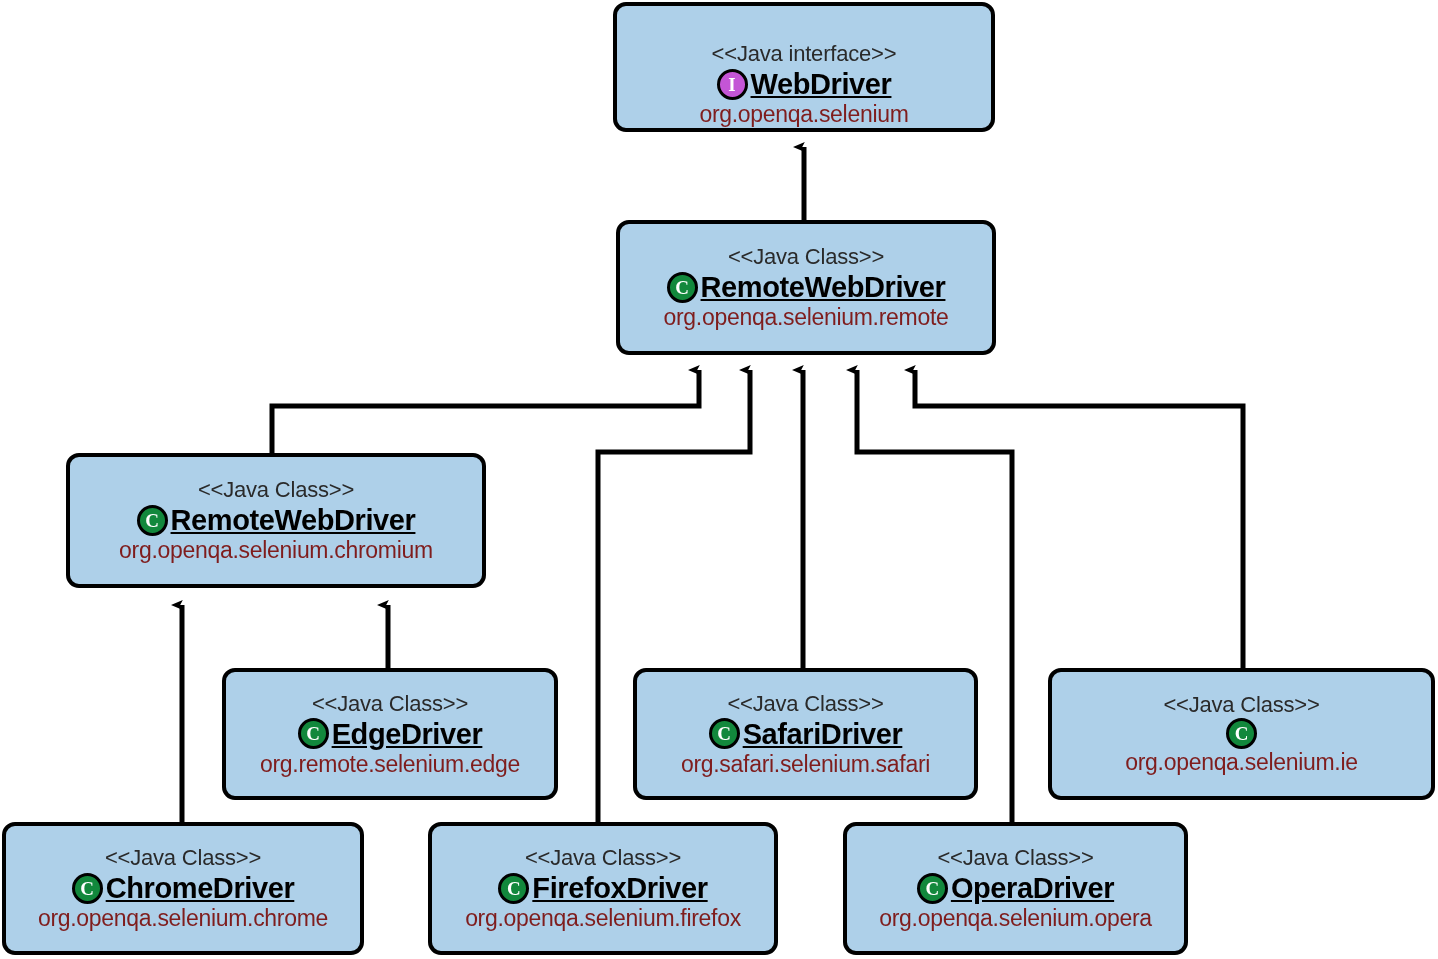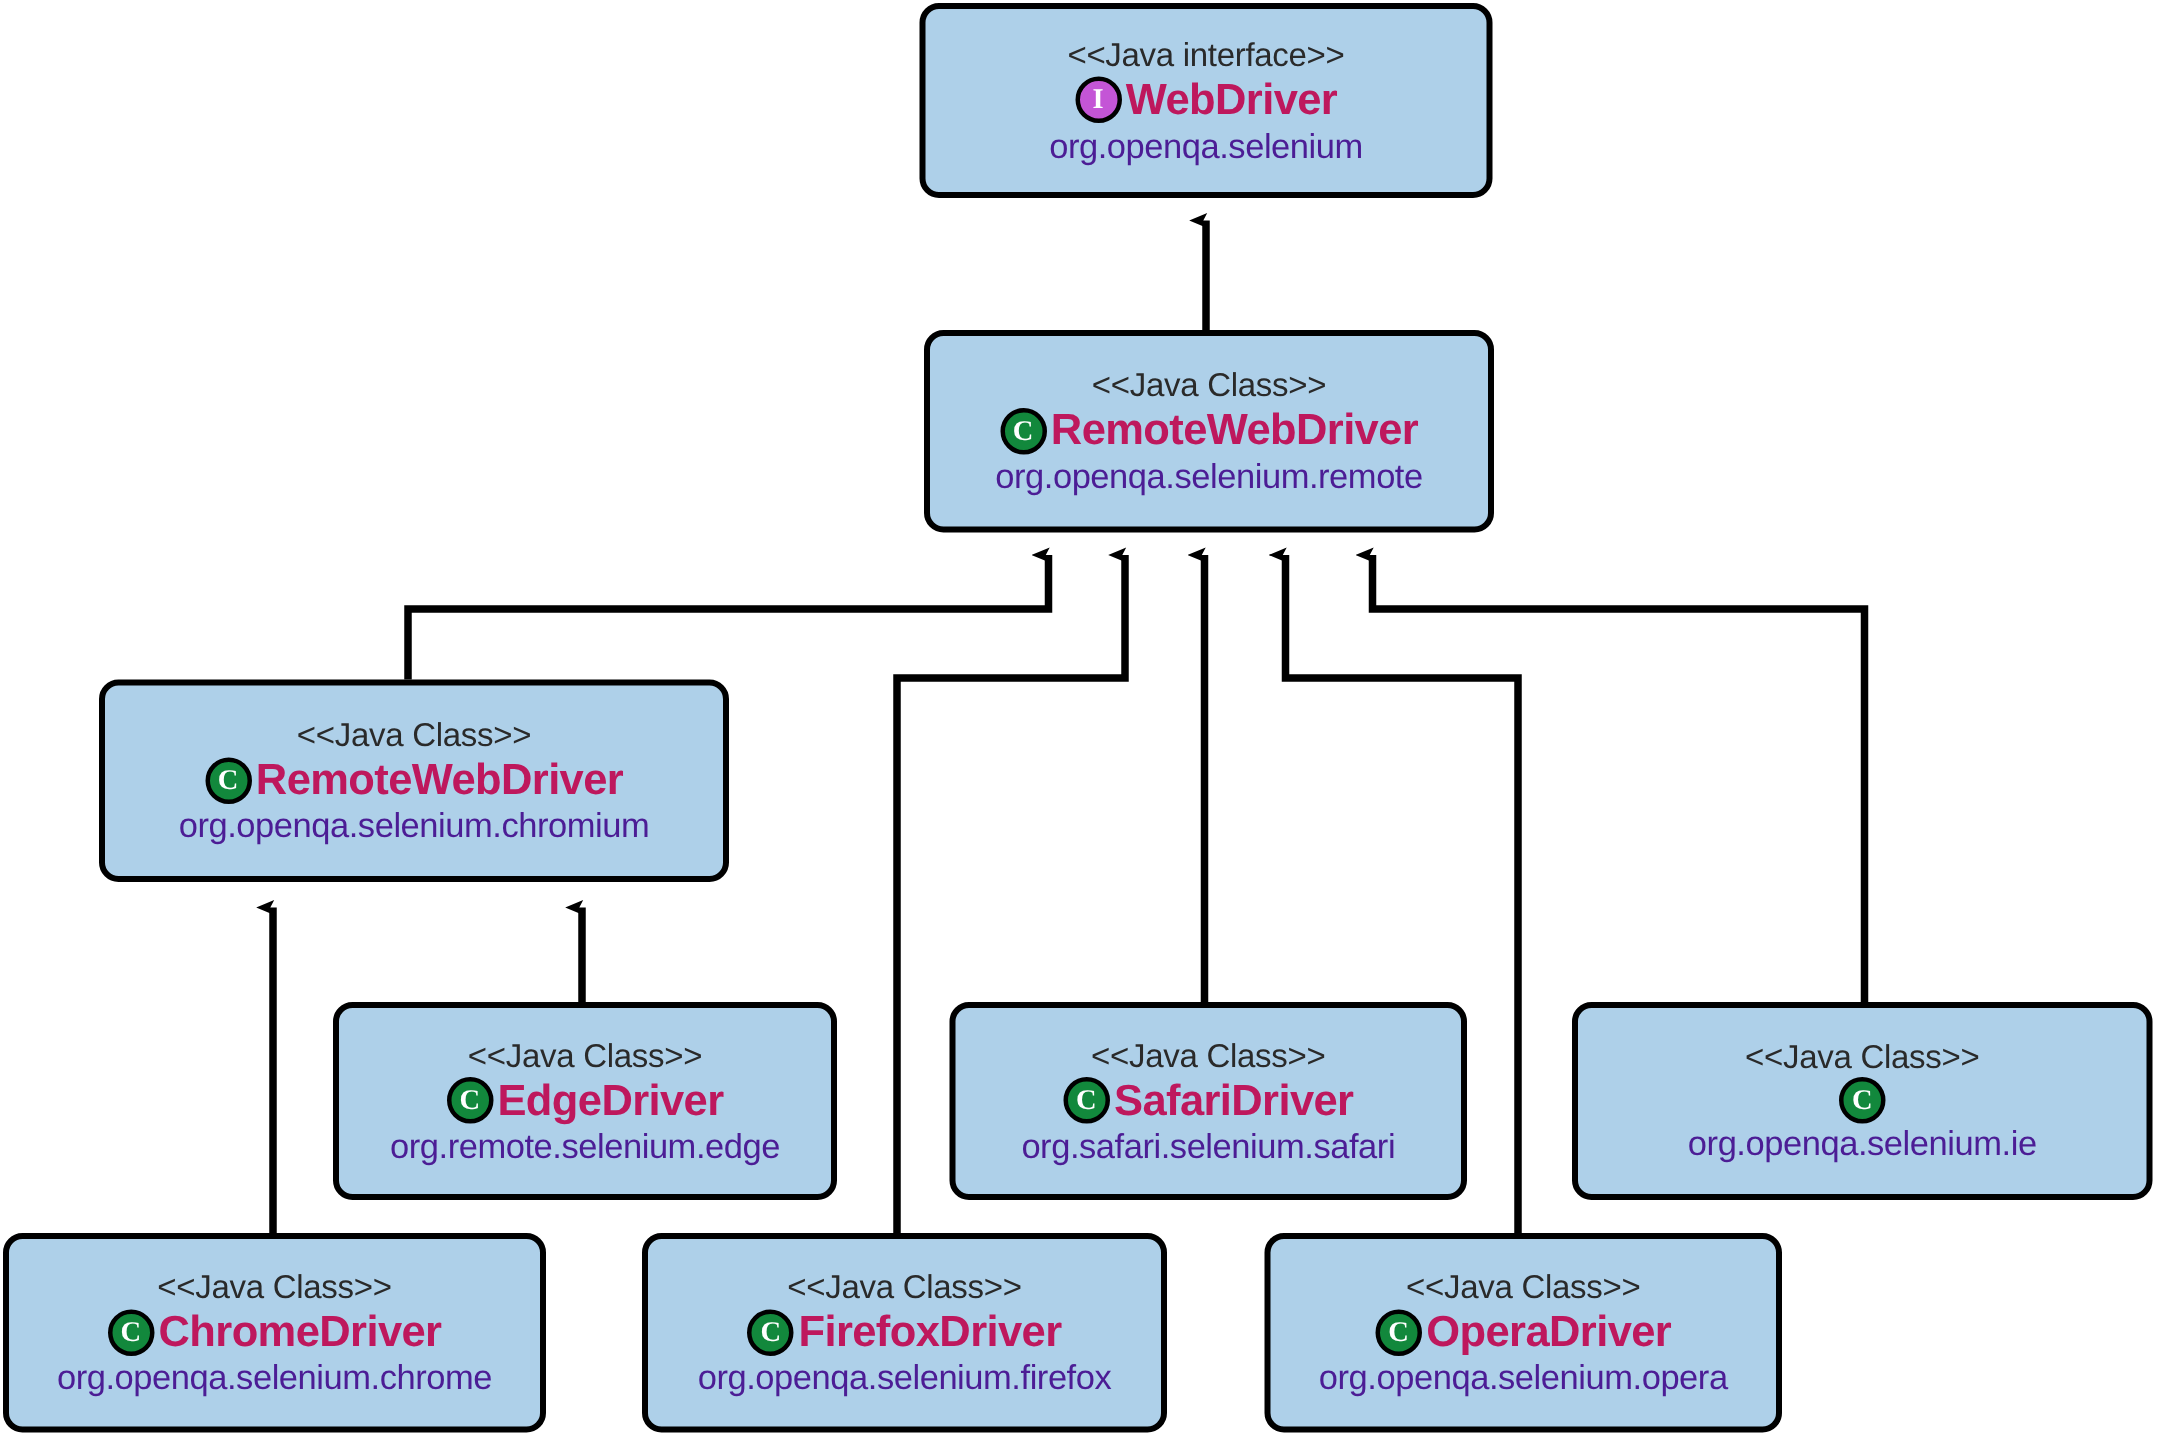--- a/index.html
+++ b/index.html
@@ -33,28 +33,29 @@
   .titlerow{
     display:flex;
     align-items:center;
     justify-content:center;
     gap:3px;
     line-height:34px;
   }
   .nodename{
     font-size:29px;
     font-weight:bold;
-    color:#be185d;
+    color:#000000;
     white-space:nowrap;
     letter-spacing:-0.4px;
+    text-decoration:underline;
   }
   .pkg{
     font-size:23px;
     line-height:27px;
-    color:#4c1d95;
+    color:#7f1d1d;
     white-space:nowrap;
     letter-spacing:-0.3px;
   }
   .badge{
     width:31px;height:31px;
     border-radius:50%;
     border:3.5px solid #000;
     box-sizing:border-box;
     display:flex;align-items:center;justify-content:center;
     color:#fff;
@@ -92,21 +93,21 @@
       <path d="M1012,822 L1012,452 L857,452 L857,370" marker-end="url(#arrowUp)"></path>
 
       <path d="M1243,668 L1243,406 L915,406 L915,370" marker-end="url(#arrowUp)"></path>
 
       <path d="M182,822 L182,605" marker-end="url(#arrowUp)"></path>
 
       <path d="M388,668 L388,605" marker-end="url(#arrowUp)"></path>
     </g>
   </svg>
 
-  <div class="node" id="n-webdriver" style="left: 613px; top: 2px; width: 382px; height: 130px;">
+  <div class="node" id="n-webdriver" style="left: 613px; top: 2px; width: 382px; height: 130px; justify-content: flex-end;">
     <div class="stereo">&lt;&lt;Java interface&gt;&gt;</div>
     <div class="titlerow">
       <span class="badge iface">I</span>
       <span class="nodename">WebDriver</span>
     </div>
     <div class="pkg">org.openqa.selenium</div>
   </div>
 
   <div class="node" id="n-remotewebdriver" style="left: 616px; top: 220px; width: 380px; height: 135px;">
     <div class="stereo">&lt;&lt;Java Class&gt;&gt;</div>

